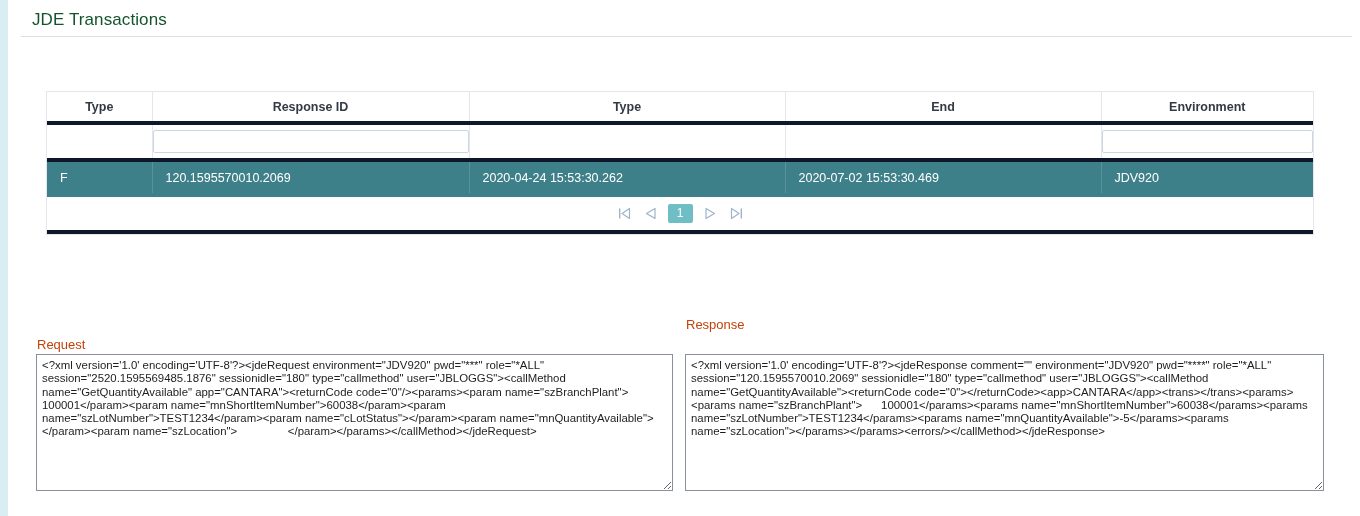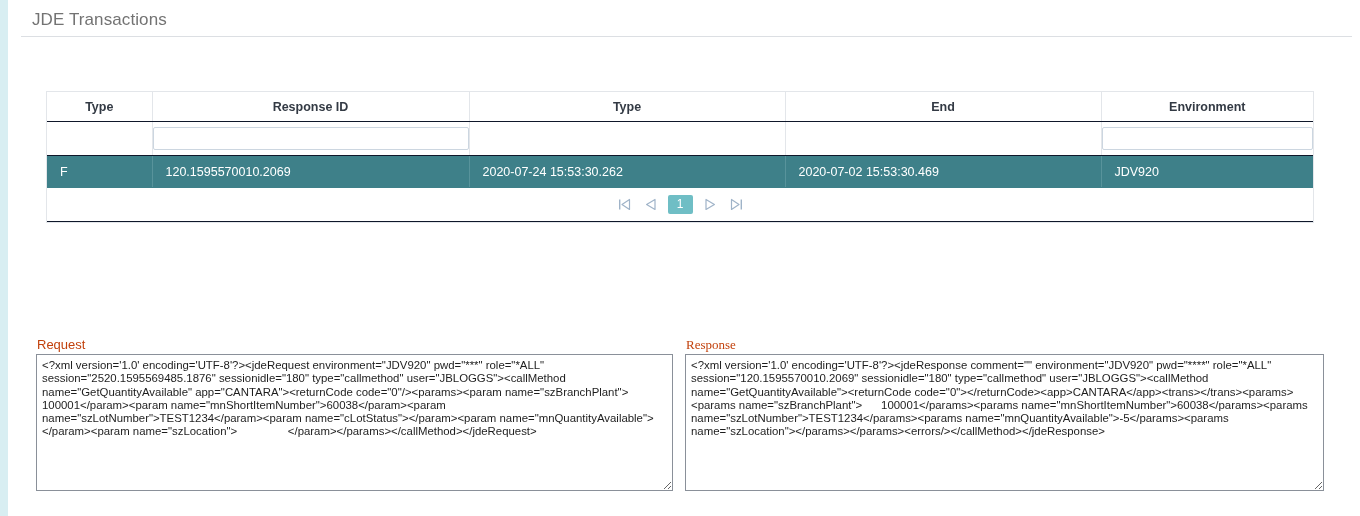--- a/index.html
+++ b/index.html
@@ -33,21 +33,21 @@
     bottom: 0;
     background: #ffffff;
   }
 
   
   .page-title {
     position: absolute;
     left: 24px;
     top: 10px;
     font-size: 17px;
-    color: #737373;
+    color: #14532d;
     letter-spacing: .1px;
     white-space: nowrap;
   }
   .title-rule {
     position: absolute;
     left: 13px;
     top: 36px;
     width: 1331px;
     height: 1px;
     background: #dcdfe3;
@@ -64,21 +64,21 @@
     background: #fff;
   }
   table.jde-grid {
     width: 100%;
     border-collapse: collapse;
     table-layout: fixed;
   }
   table.jde-grid th,
   table.jde-grid td {
     border-right: 1px solid #e3e6ea;
-    border-bottom: 1px solid #0f172a;
+    border-bottom: 4px solid #0f172a;
     padding: 0;
   }
   table.jde-grid th:last-child,
   table.jde-grid td:last-child {
     border-right: none;
   }
   table.jde-grid thead th {
     height: 29px;
     font-size: 12.5px;
     font-weight: bold;
@@ -175,21 +175,21 @@
     font-size: 11.4px;
     line-height: 13.3px;
     padding: 4px 5px 4px 5px;
     resize: both;
     overflow: hidden;
     white-space: pre-wrap;
     word-break: break-word;
     outline: none;
   }
   #request-label  { left: 29px;  top: 337px; }
-  #response-label { left: 678px; top: 337px; font-family: Liberation Serif, serif; }
+  #response-label { left: 678px; top: 317px; }
   #request-box  { left: 28px;  top: 354px; width: 637px; height: 137px; }
   #response-box { left: 677px; top: 354px; width: 639px; height: 137px; }
 </style>
 </head>
 <body>
 
 <div class="left-strip"></div>
 
 <div class="page">
 
@@ -223,21 +223,21 @@
           <td class="filter-cell-empty"></td>
           <td class="filter-cell-empty"></td>
           <td>
             <input class="filter-input" type="text" value="" style="">
           </td>
         </tr>
 
         <tr class="data-row selected">
           <td>F</td>
           <td>120.1595570010.2069</td>
-          <td>2020-07-24 15:53:30.262</td>
+          <td>2020-04-24 15:53:30.262</td>
           <td>2020-07-02 15:53:30.469</td>
           <td>JDV920</td>
         </tr>
 
         <tr class="pager-row">
           <td colspan="5">
             <div class="pager">
 
               <span class="pg-btn">
                 <svg width="13" height="13" viewBox="0 0 13 13">

